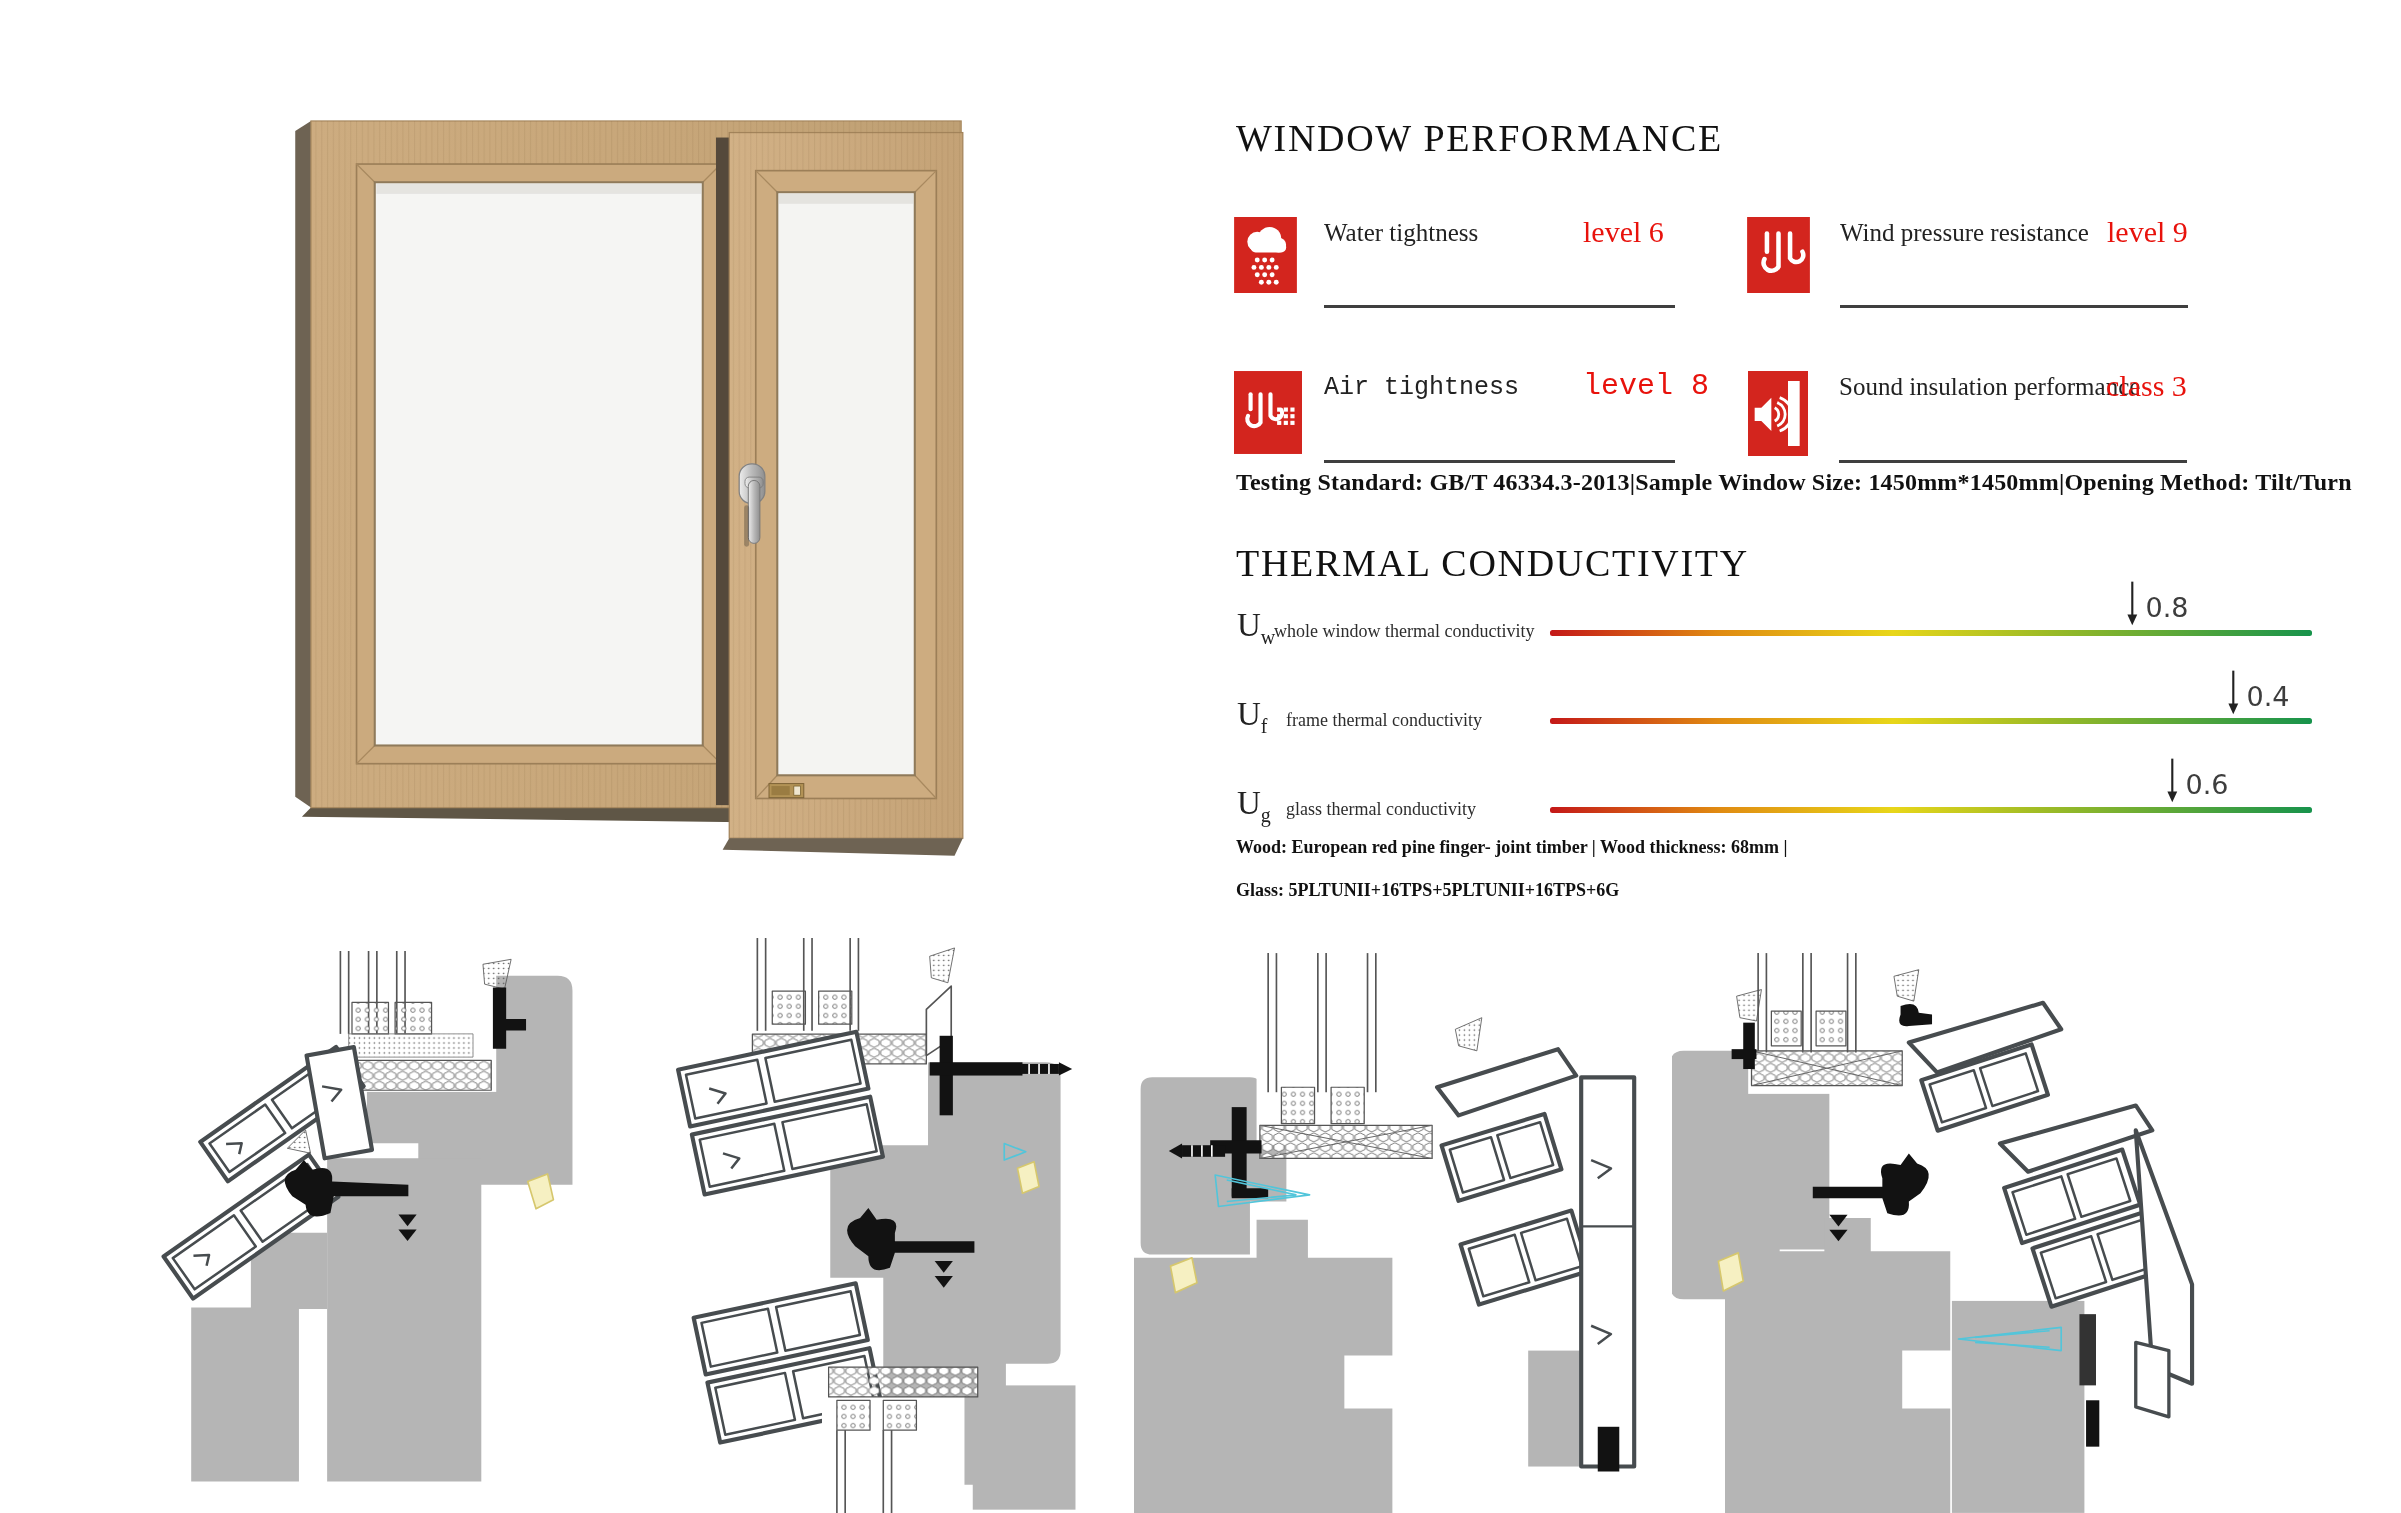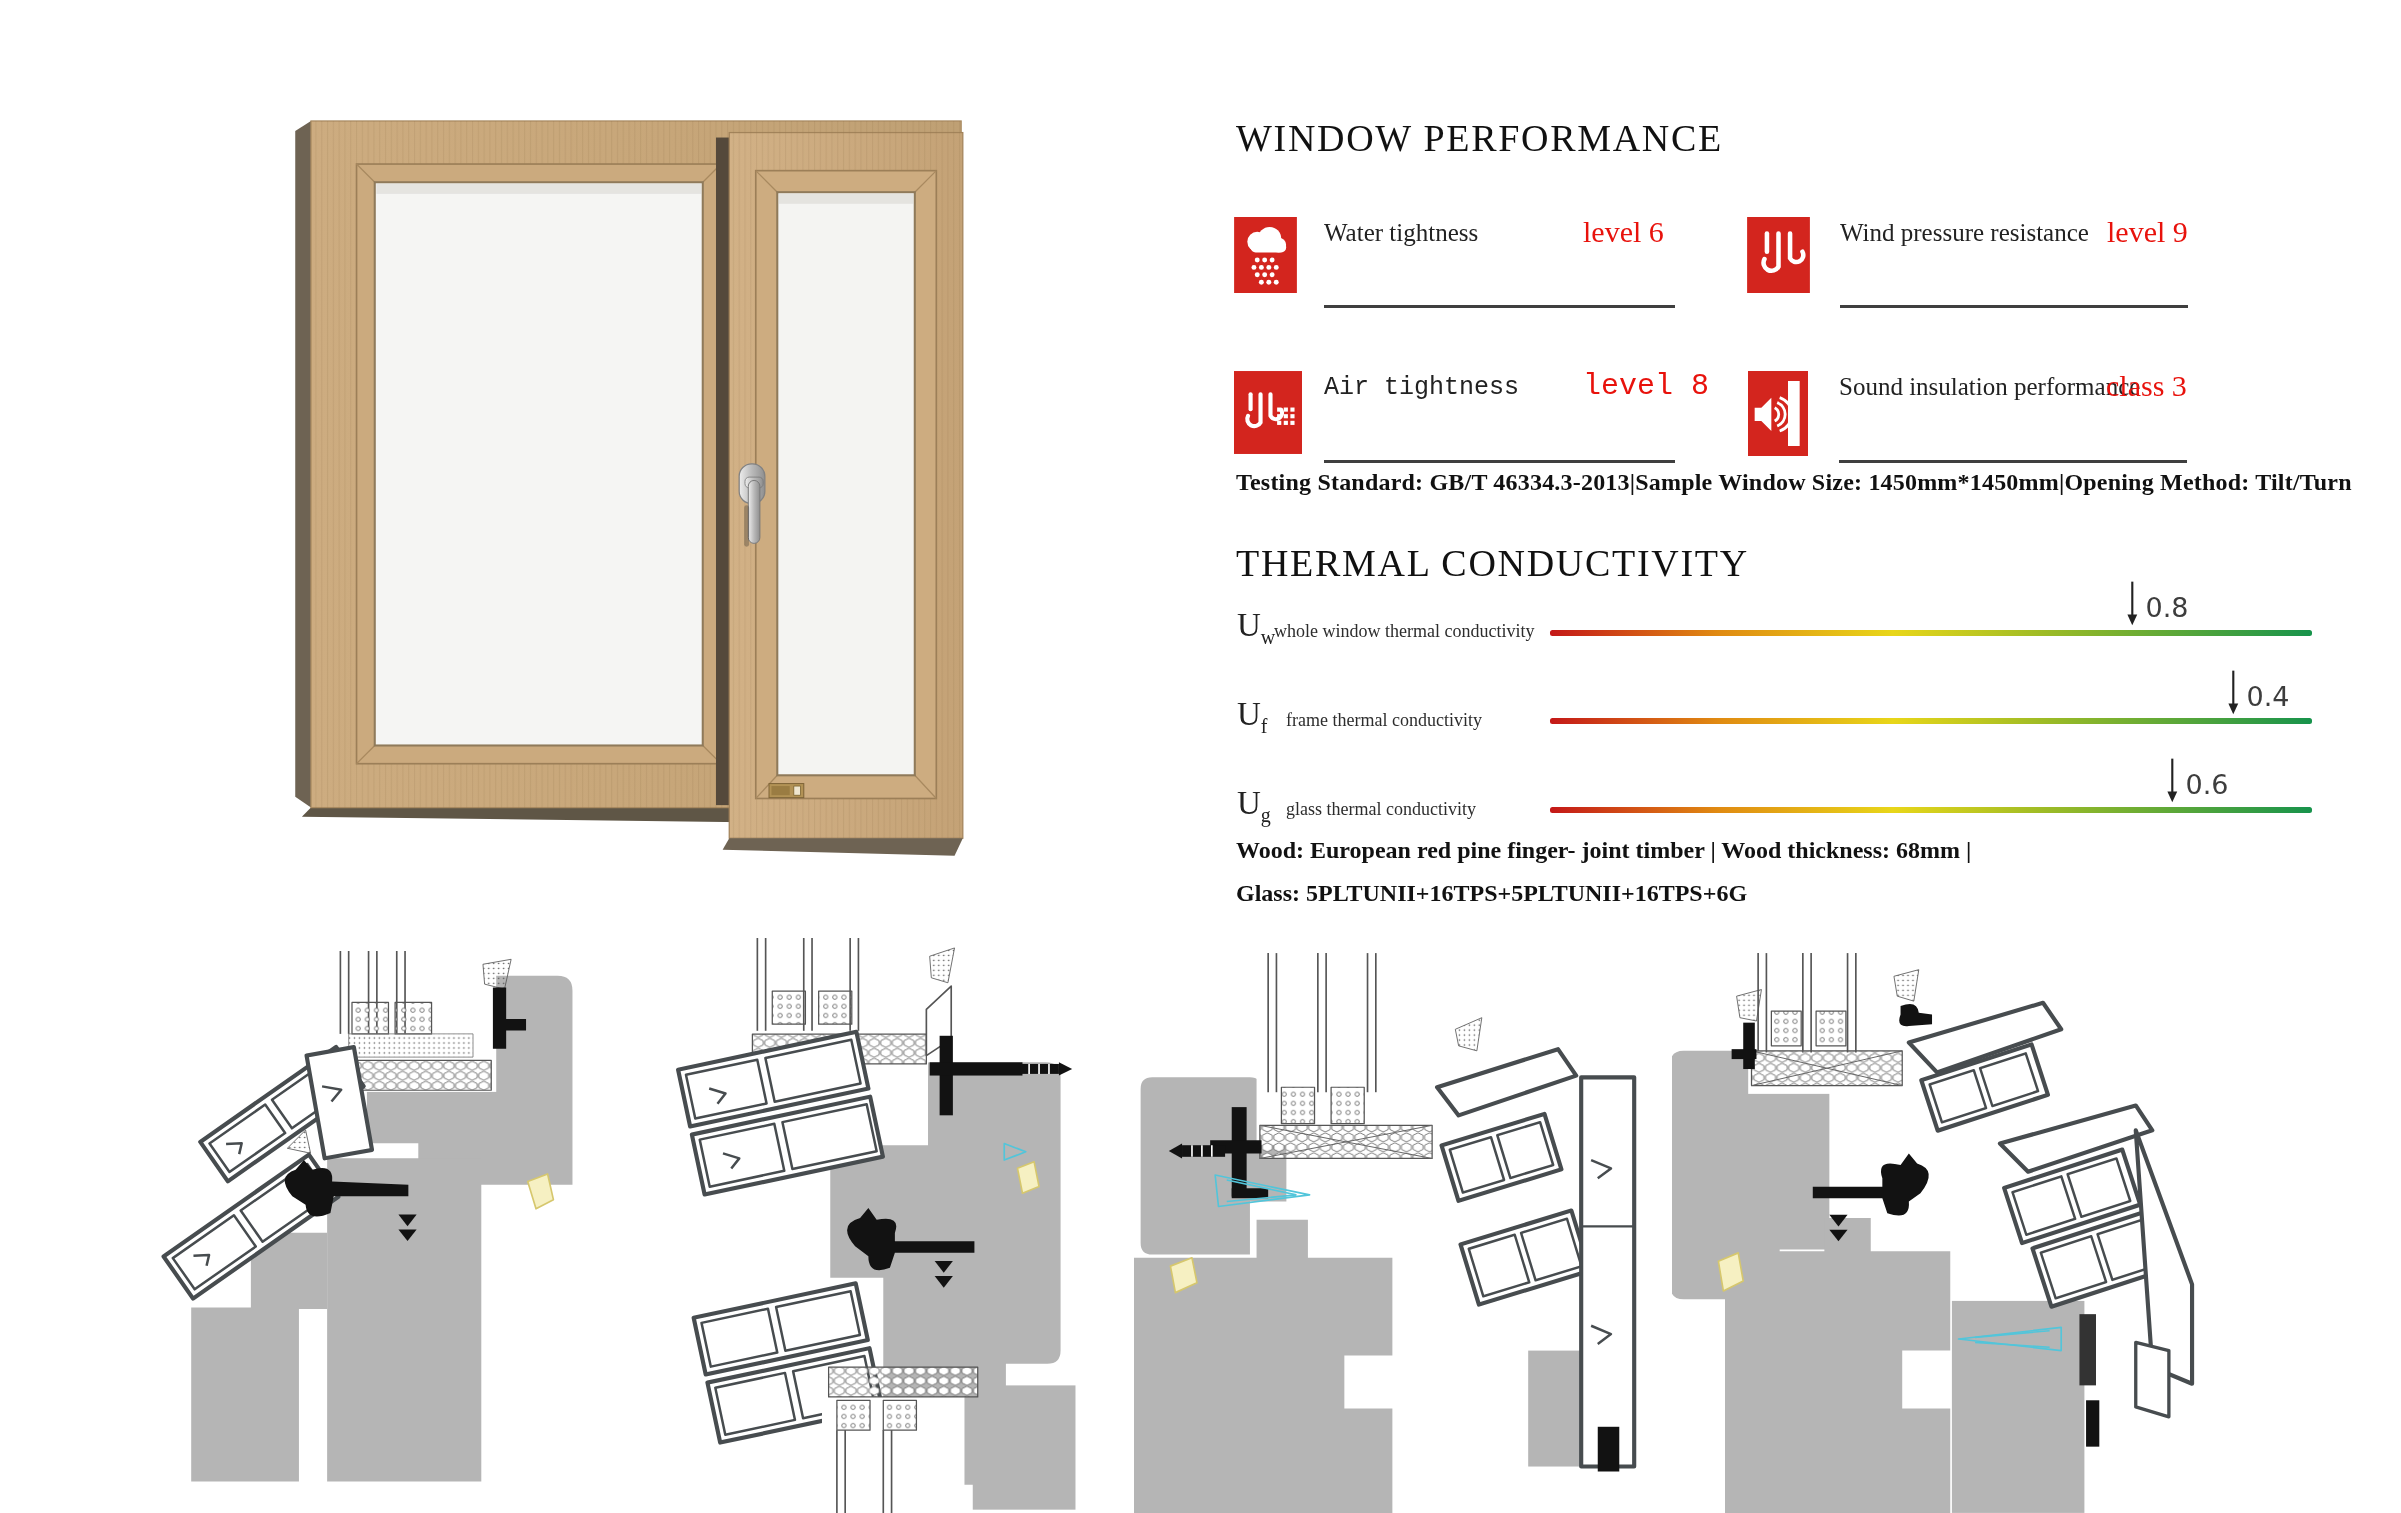--- a/index.html
+++ b/index.html
@@ -42,21 +42,21 @@
 
   .u-symbol{position:absolute;font-size:33px;color:#222;}
   .u-symbol sub{font-size:20px;}
   .u-desc{position:absolute;font-size:18px;color:#2d2d2d;white-space:nowrap;}
   .t-bar{position:absolute;left:1550px;width:762px;height:5.8px;border-radius:2.5px;
          background:linear-gradient(90deg,var(--grad-red) 0%,var(--grad-orange) 22%,
                     var(--grad-yellow) 45%,var(--grad-olive) 65%,var(--grad-green) 100%);}
   .t-marker{position:absolute;width:99px;height:51px;text-align:center;}
   .t-marker .num{position:absolute;left:21.5px;top:11.6px;font-family:"DejaVu Sans",sans-serif;
                  font-size:27px;color:#3d3d3d;}
-  .spec-line{position:absolute;left:1236px;font-size:24px;font-weight:700;white-space:nowrap;color:#111;}
+  .spec-line{position:absolute;left:1236px;font-size:18px;font-weight:700;white-space:nowrap;color:#111;}
 
   svg{display:block;}
 </style>
 </head>
 <body>
 
 <div class="stage">
 
   <svg class="abs" style="left:290px;top:116px" width="688" height="762" viewBox="0 0 830 920">
     <defs>

